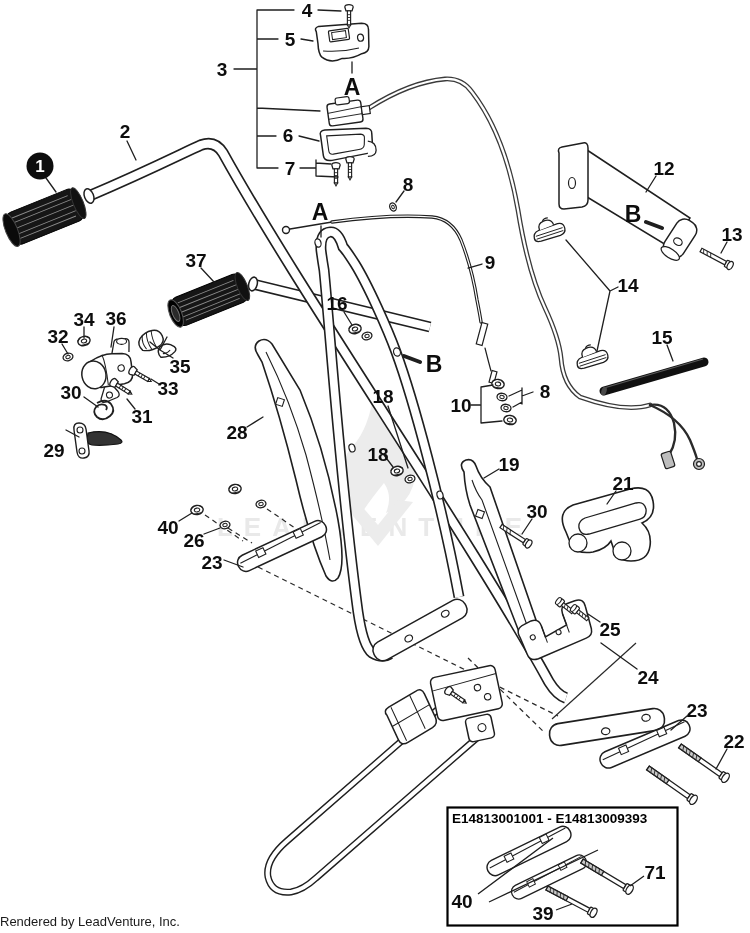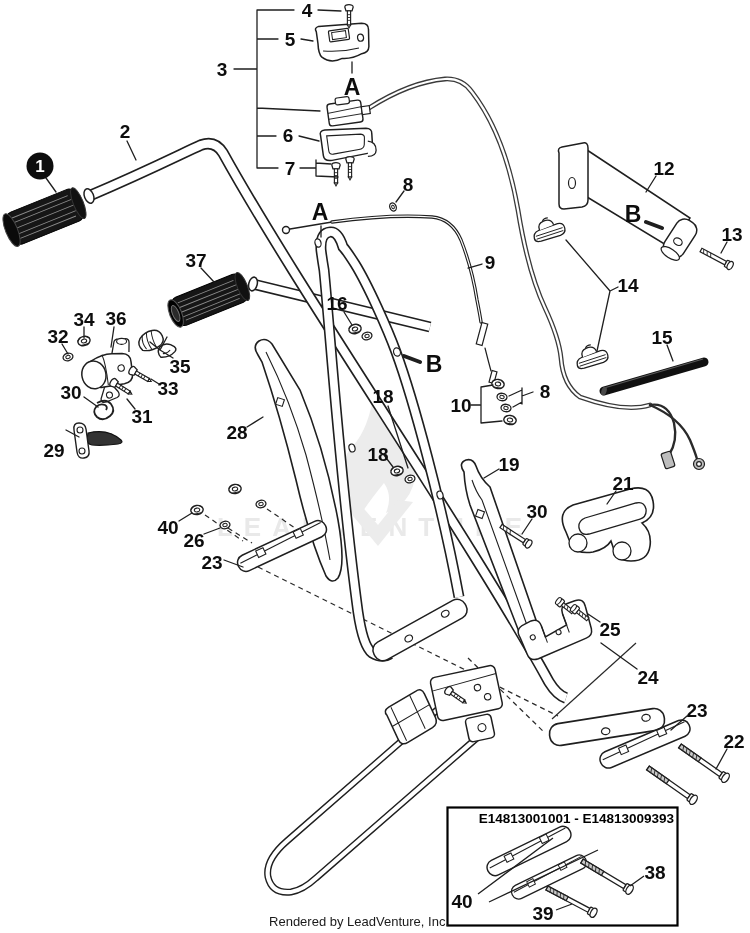--- a/index.html
+++ b/index.html
@@ -6,23 +6,23 @@
   body{width:750px;height:933px;position:relative;background:#ffffff;
        font-family:"Liberation Sans",sans-serif;overflow:hidden;}
   svg.diagram{position:absolute;left:0;top:0;}
   .co{position:absolute;transform:translate(-50%,-50%);font-weight:bold;
       font-size:19px;color:#0d0d0d;white-space:nowrap;line-height:1;}
   .co.inv{background:#0d0d0d;color:#ffffff;width:27px;height:27px;border-radius:50%;
       font-size:17px;display:flex;align-items:center;justify-content:center;}
   .ltr{font-size:23px;font-weight:800;}
   .wm{position:absolute;left:50%;top:527px;transform:translate(-50%,-50%);
       font-size:26px;font-weight:bold;letter-spacing:11px;color:#e9e9e9;}
-  .box-title{position:absolute;left:452px;top:811px;width:222px;text-align:right;
+  .box-title{position:absolute;left:452px;top:811px;width:222px;text-align:left;
       font-weight:bold;font-size:13.5px;color:#000;}
-  .footer{position:absolute;left:0;top:914px;width:449px;text-align:right;
+  .footer{position:absolute;left:0;top:914px;width:449px;
       font-size:13px;color:#1a1a1a;}
 </style>
 </head>
 <body>
 
 <div class="wm">LEADVENTURE</div>
 
 <svg class="diagram" width="750" height="933" viewBox="0 0 750 933">
   <defs>
     <g id="nut">
@@ -390,21 +390,21 @@
 <div class="co" style="left:237px;top:432px">28</div>
 <div class="co" style="left:54px;top:450px">29</div>
 <div class="co" style="left:71px;top:392px">30</div>
 <div class="co" style="left:142px;top:416px">31</div>
 <div class="co" style="left:58px;top:336px">32</div>
 <div class="co" style="left:168px;top:388px">33</div>
 <div class="co" style="left:84px;top:319px">34</div>
 <div class="co" style="left:180px;top:366px">35</div>
 <div class="co" style="left:116px;top:318px">36</div>
 <div class="co" style="left:196px;top:260px">37</div>
-<div class="co" style="left:655px;top:872px">38</div>
+<div class="co" style="left:655px;top:872px">71</div>
 <div class="co" style="left:543px;top:913px">39</div>
 <div class="co" style="left:462px;top:901px">40</div>
 
 <div class="co ltr" style="left:352px;top:87px">A</div>
 <div class="co ltr" style="left:320px;top:212px">A</div>
 <div class="co ltr" style="left:434px;top:364px">B</div>
 <div class="co ltr" style="left:633px;top:214px">B</div>
 
 <div class="box-title">E14813001001 - E14813009393</div>
 <div class="footer">Rendered by LeadVenture, Inc.</div>

